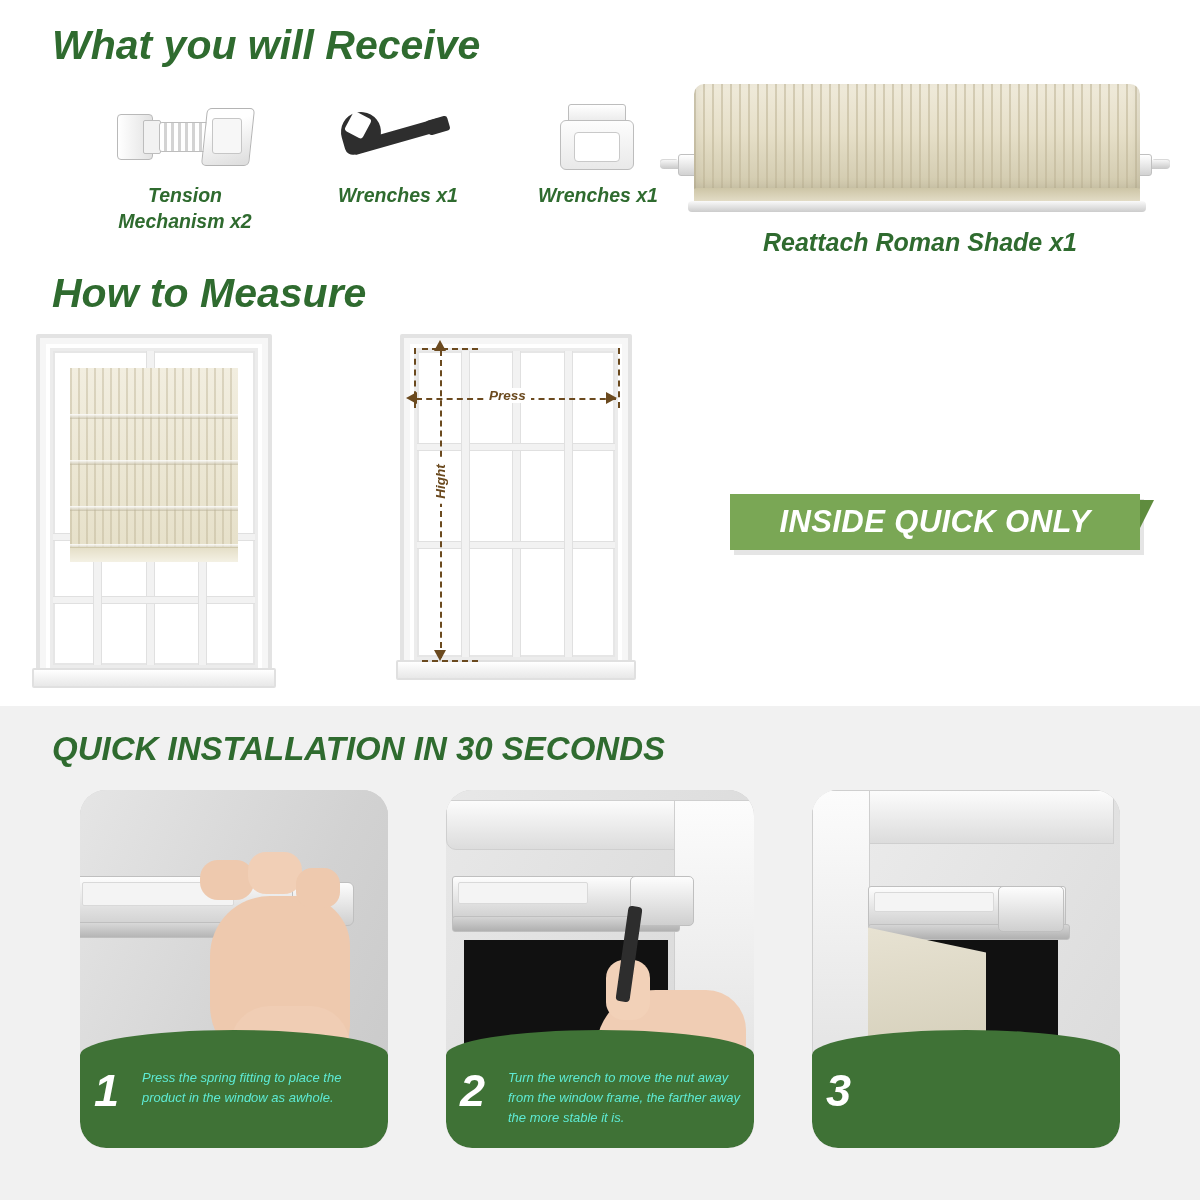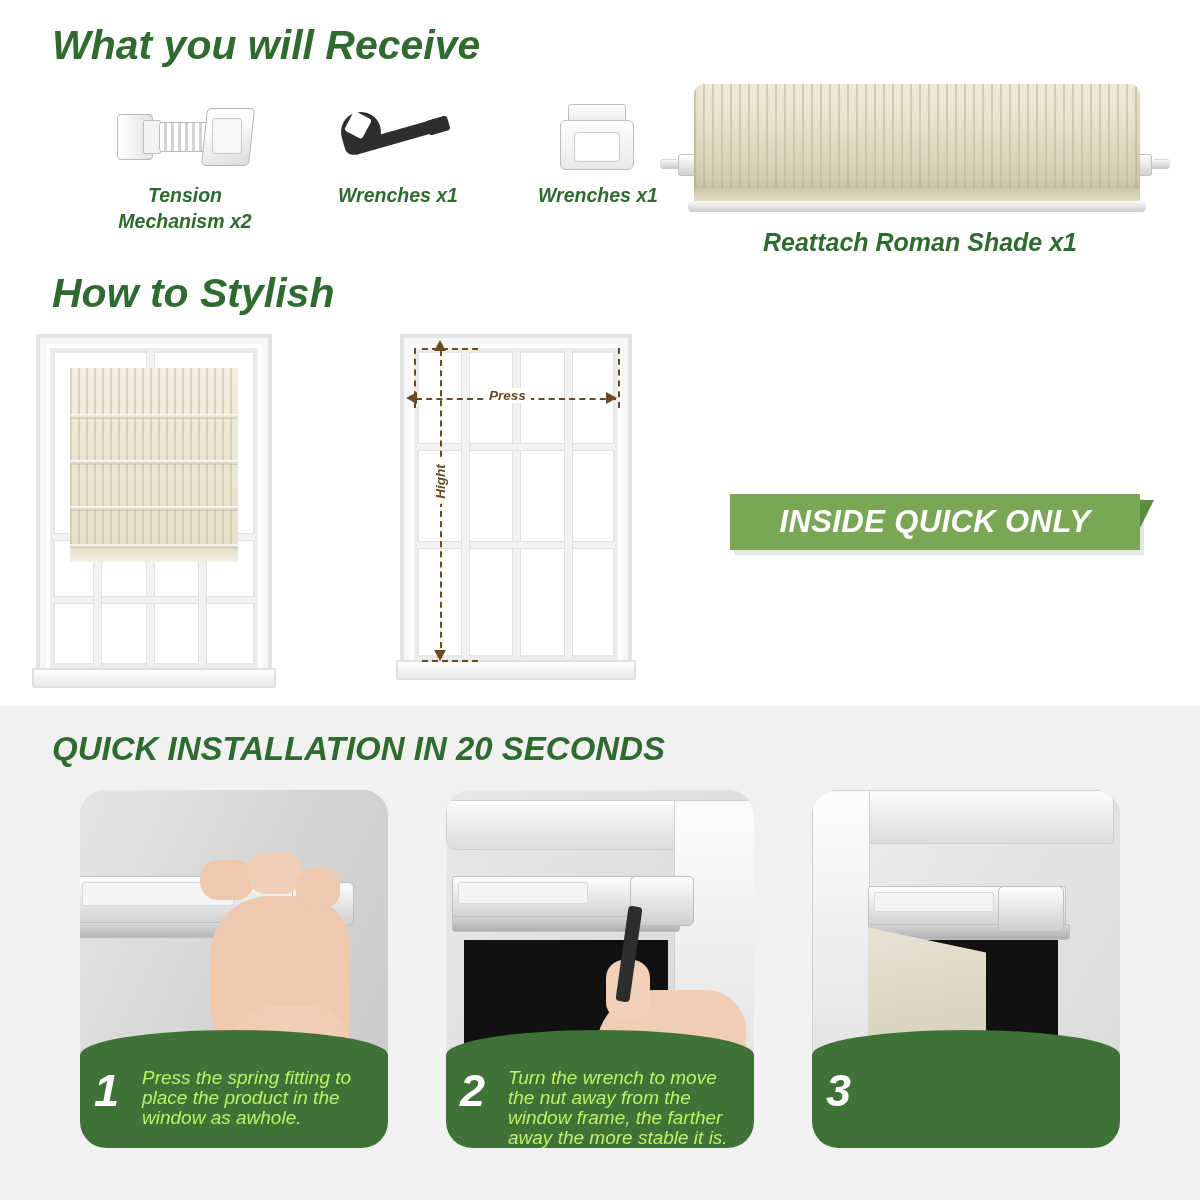--- a/index.html
+++ b/index.html
@@ -318,21 +318,21 @@
     position:absolute; left:0; top:-26px; width:100%; height:30px;
     background:#3f7236;
     border-radius: 60% 60% 0 0 / 100% 100% 0 0;
   }
   .step-num {
     position:absolute; left:14px; top:12px;
     font-size:45px; font-weight:bold; color:#ffffff; line-height:1;
   }
   .step-text {
     position:absolute; left:62px; right:10px; top:12px;
-    font-size:19px; line-height:20px; color:#bef264;
+    font-size:13px; line-height:20px; color:#5eead4;
   }
 
   
   .wall {
     position:absolute; inset:0;
     background:linear-gradient(115deg,#e5e5e5,#d2d2d2 60%,#c9c9c9);
   }
   .hdr-rail {
     position:absolute; background:linear-gradient(180deg,#fdfdfd,#cfcfcf);
     border:1px solid #bfbfbf; border-radius:3px;
@@ -409,21 +409,21 @@
     <div class="rod-tip-r"></div>
     <div class="rod"></div>
     <div class="rod-cap-l"></div>
     <div class="rod-cap-r"></div>
     <div class="shade-roll"></div>
     <div class="shade-band"></div>
     <div class="shade-bottom-bar"></div>
   </div>
   <div id="shade-label">Reattach Roman Shade x1</div>
 
-  <div id="measure-title" class="heading-green">How to Stylish</div>
+  <div id="measure-title" class="heading-green">How to Measure</div>
 
   <div id="window-shade">
     <div class="win-frame"></div>
     <div class="win-inner">
 
       <div class="glass-pane" style="left:0; top:0; right:0; bottom:0;"></div>
       <div class="mullion-v" style="left:46%; top:0; bottom:0;"></div>
       <div class="mullion-h" style="left:0; right:0; top:58%;"></div>
       <div class="mullion-h" style="left:0; right:0; top:78%;"></div>
       <div class="mullion-v" style="left:20%; top:58%; bottom:0;"></div>
@@ -466,21 +466,21 @@
     <div class="arrow-down" style="left:34px; top:316px;"></div>
     <div class="measure-label" style="left:18px; top:140px; transform:rotate(-90deg); transform-origin:center;">Hight</div>
   </div>
 
   <div id="inside-mount-banner">
     <span>INSIDE QUICK ONLY</span>
   </div>
 
   <div class="divider-line"></div>
   <div id="install-section">
-    <div id="install-title">QUICK INSTALLATION IN 20 SECONDS</div>
+    <div id="install-title">QUICK INSTALLATION IN 30 SECONDS</div>
 
     <div class="step-card" id="step-1">
       <div class="photo">
         <div class="wall"></div>
         <div class="hdr-rail" style="left:-4px; top:86px; width:230px; height:50px;"></div>
         <div class="velcro" style="left:2px; top:92px; width:150px; height:22px;"></div>
         <div class="hdr-rail" style="left:-4px; top:132px; width:236px; height:14px; background:linear-gradient(180deg,#d8d8d8,#b5b5b5);"></div>
         <div class="hdr-rail" style="left:212px; top:92px; width:60px; height:42px; border-radius:6px;"></div>
         <div class="hand" style="left:130px; top:106px; width:140px; height:170px; border-radius:60px 50px 40px 60px; background:#eec9ae;"></div>
         <div class="finger" style="left:120px; top:70px; width:54px; height:40px; background:#eec9ae; border-radius:18px;"></div>

